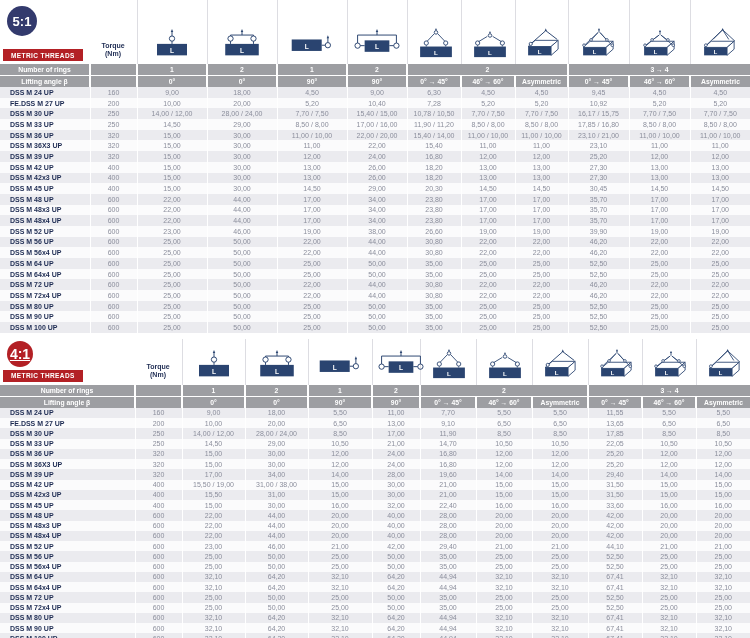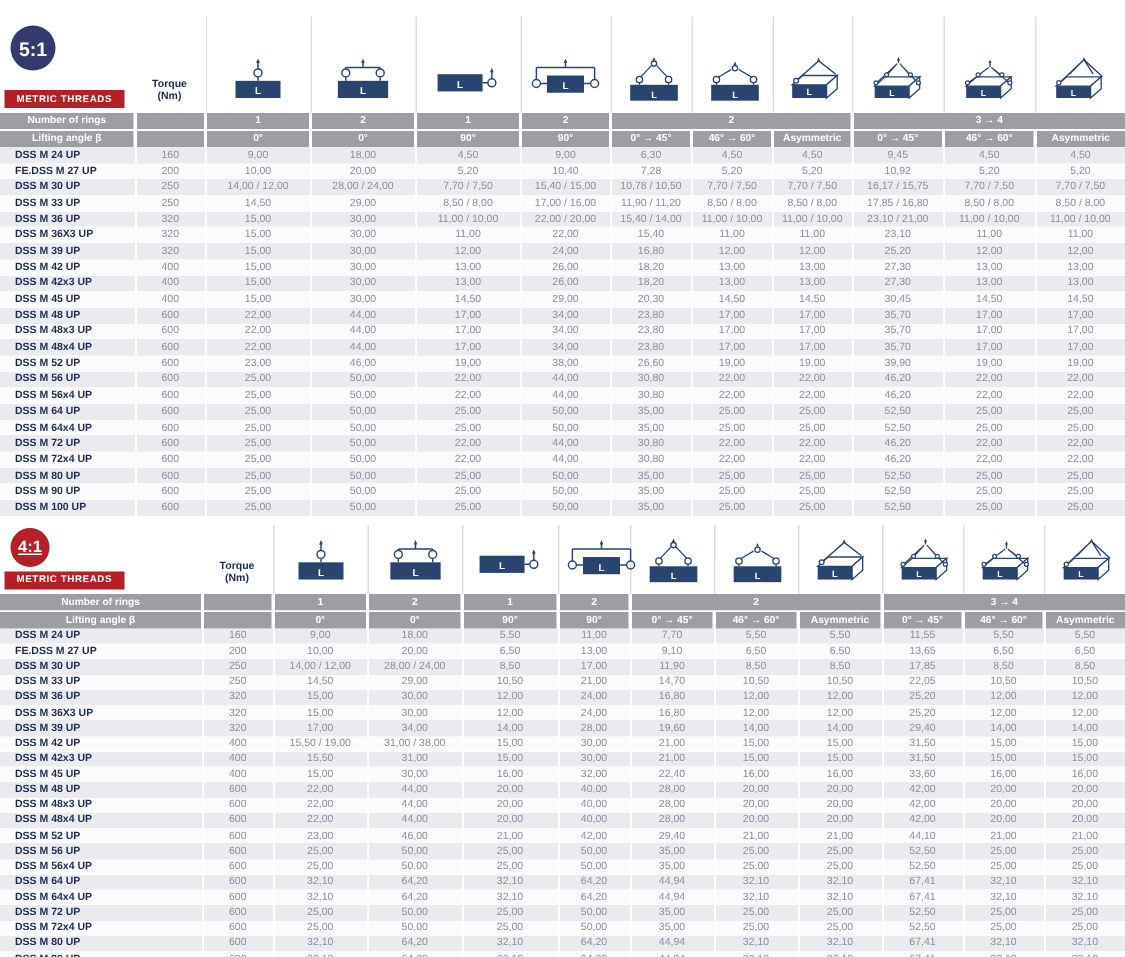--- a/index.html
+++ b/index.html
@@ -1,30 +1,30 @@
 <!DOCTYPE html>
 <html><head>
 <meta charset="utf-8">
 <style>
   html,body{margin:0;padding:0;background:#ffffff;}
   body{width:750px;height:638px;overflow:hidden;font-family:"Liberation Sans",sans-serif;}
-  section{display:block;margin-top:11px;}
+  section{display:block;}
   section.t1{margin-top:6px;}
   table.grid{border-collapse:collapse;table-layout:fixed;width:750px;}
   
   .band-row td{background:#fff;vertical-align:bottom;}
   .t0 .band-row td{height:62px;}
   .t1 .band-row td{height:44px;}
   .band-left{position:relative;}
   .icon-cell{border-left:1px solid #dddde2;text-align:center;padding:0 0 2px 0;}
   svg.cfgicon{width:56px;height:30px;display:inline-block;}
   .ratio-circle{position:absolute;left:7px;border-radius:50%;color:#fff;font-weight:bold;
     display:flex;align-items:center;justify-content:center;}
   .t0 .ratio-circle{top:6px;width:30px;height:30px;background:#333a6d;font-size:13px;}
-  .t1 .ratio-circle{top:2px;width:26px;height:26px;background:#b32025;font-size:11px;text-decoration:underline;}
+  .t1 .ratio-circle{top:2px;width:26px;height:26px;background:#b32025;font-size:14px;text-decoration:underline;}
   .mt-pill{position:absolute;left:3px;bottom:3px;background:#b32025;color:#fff;font-weight:bold;
     font-size:6.5px;letter-spacing:.4px;padding:2.5px 8px;white-space:nowrap;}
   .torque-head{position:absolute;right:0;bottom:6px;width:47px;text-align:center;color:#1d2b52;
     font-weight:bold;font-size:7px;line-height:8px;white-space:pre-line;}
   
   .grow td{height:11px;}
   .ghead{background:#9d9ea2;color:#fff;font-weight:bold;font-size:6.8px;text-align:center;
     padding:0;border-left:2px solid #fff;overflow:hidden;white-space:nowrap;}
   .grow td:first-child{border-left:none;}
   .angle-row td{border-top:1.5px solid #fff;}

